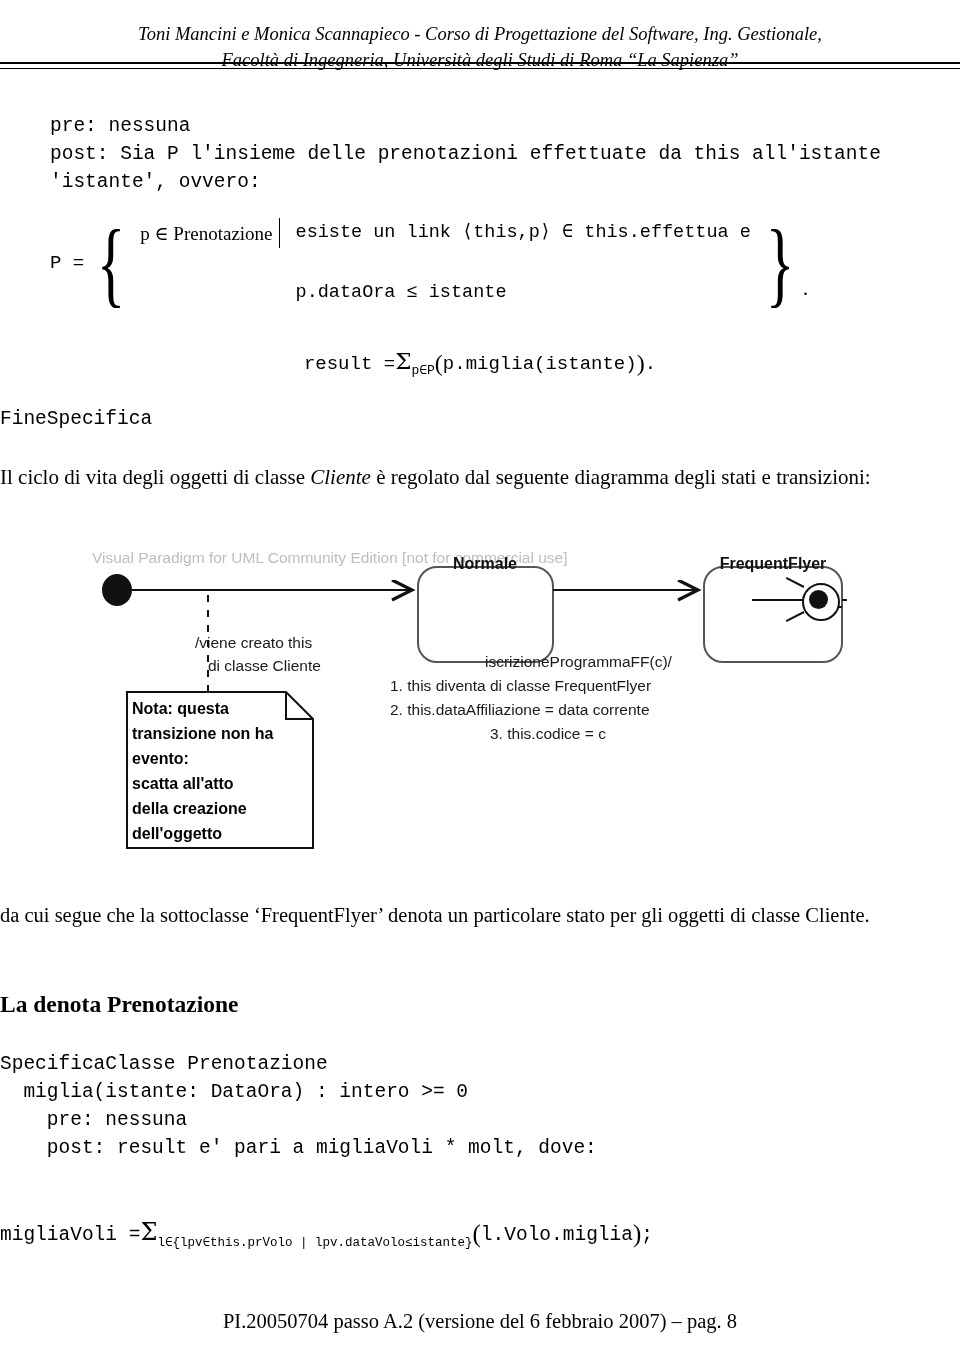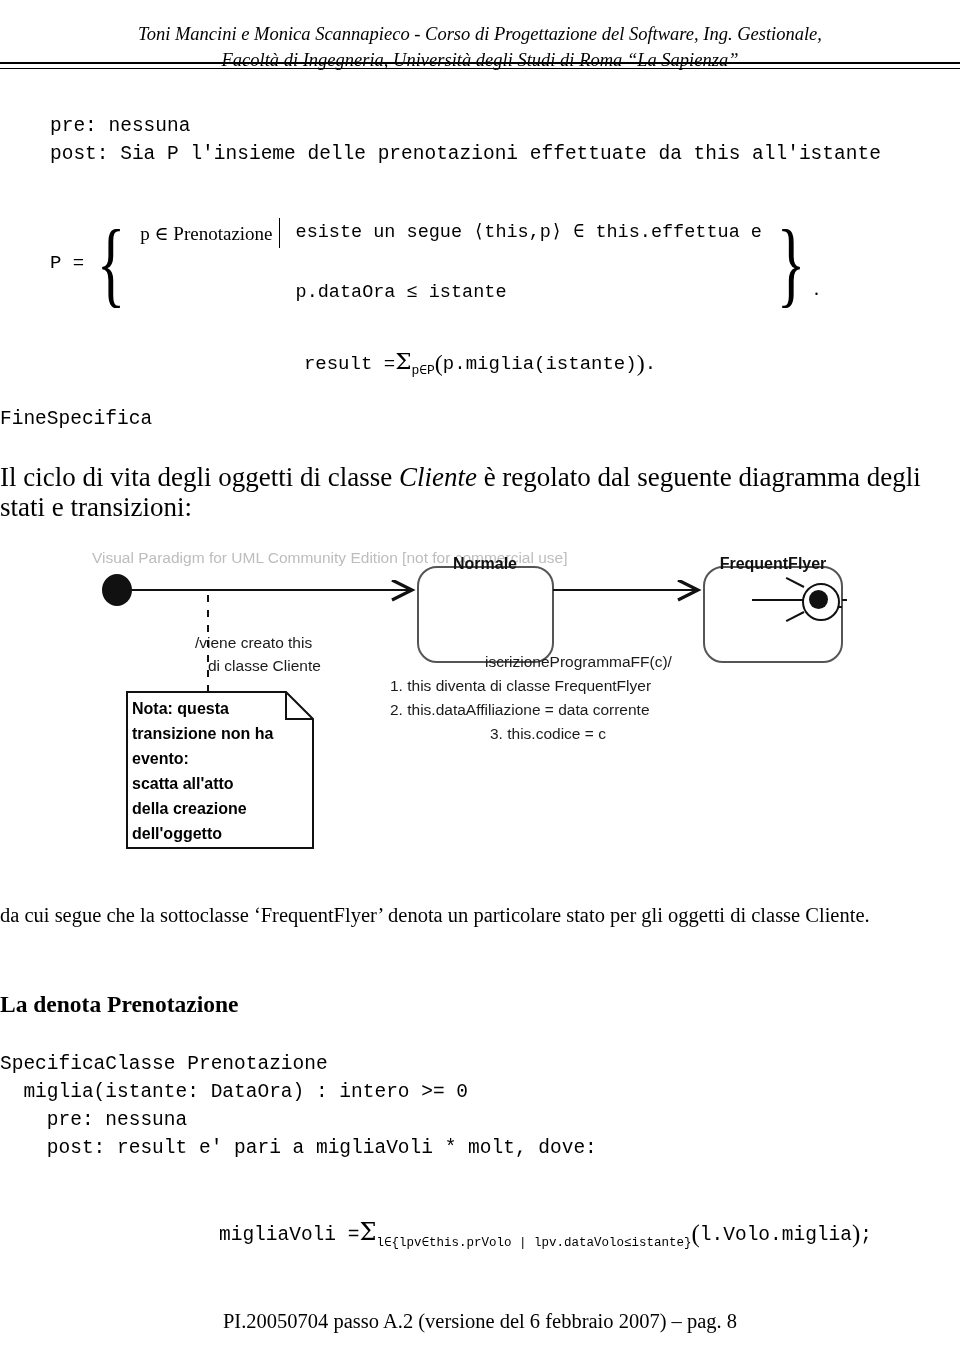--- a/index.html
+++ b/index.html
@@ -149,21 +149,21 @@
     left: 0; top: 408px;
     font-family: "Liberation Mono", "DejaVu Sans Mono", monospace;
     font-size: 19.5px;
   }
 
   
   #para-ciclo {
     position: absolute;
     left: 0; top: 462px;
     width: 940px;
-    font-size: 27px;
+    font-size: 21px;
     line-height: 30px;
   }
   #para-ciclo em { font-style: italic; }
 
   
   #uml-diagram {
     position: absolute;
     left: 90px; top: 545px;
     width: 790px; height: 320px;
   }
@@ -214,21 +214,21 @@
     left: 0; top: 1050px;
     width: 836px;
   }
   #spec-block2 .ln { white-space: pre; }
 
   
   #formula-miglia {
     position: absolute;
     left: 0; top: 1218px;
     width: 872px;
-    text-align: right;
+    text-align: left;
     white-space: nowrap;
     font-family: "Liberation Mono","DejaVu Sans Mono",monospace;
     font-size: 19.5px;
   }
   #formula-miglia .big-sigma {
     font-family: "DejaVu Serif", serif;
     font-size: 24px;
   }
   #formula-miglia .sub {
     font-size: 12.5px;
@@ -256,29 +256,30 @@
 <div id="page-header">
   <div class="hdr-line hdr-line-1">Toni Mancini e Monica Scannapieco - Corso di Progettazione del Software, Ing. Gestionale,</div>
   <div class="hdr-line hdr-line-2">Facoltà di Ingegneria, Università degli Studi di Roma “La Sapienza”</div>
   <div class="hdr-rule-thick"></div>
   <div class="hdr-rule-thin"></div>
 </div>
 
 <div id="spec-block">
   <div class="mono ln">pre: nessuna</div>
   <div class="mono ln">post: Sia P l'insieme delle prenotazioni effettuate da this all'istante</div>
+  <div class="mono ln">'istante', ovvero:</div>
 </div>
 
 <div id="p-set">
   <span class="lhs">P =</span>
   <span class="brace">{</span>
   <div class="set-body">
     <span class="set-left">p ∈ Prenotazione</span>
     <span class="divider"></span>
-    <span class="set-right"><span>esiste un segue ⟨this,p⟩ ∈ this.effettua e</span><br><br><span>p.dataOra ≤ istante</span></span>
+    <span class="set-right"><span>esiste un link ⟨this,p⟩ ∈ this.effettua e</span><br><br><span>p.dataOra ≤ istante</span></span>
   </div>
   <span class="brace">}</span>
   <span class="period">.</span>
 </div>
 
 <div id="result-formula"><span>result =</span><span class="big-sigma">Σ</span><span class="sub">p∈P</span><span class="paren">(</span><span>p.miglia(istante)</span><span class="paren">)</span><span>.</span></div>
 
 <div id="fine-specifica">FineSpecifica</div>
 
 <div id="para-ciclo" class="serif"><span>Il ciclo di vita degli oggetti di classe </span><em>Cliente</em><span> è regolato dal seguente diagramma degli stati e transizioni:</span></div>

